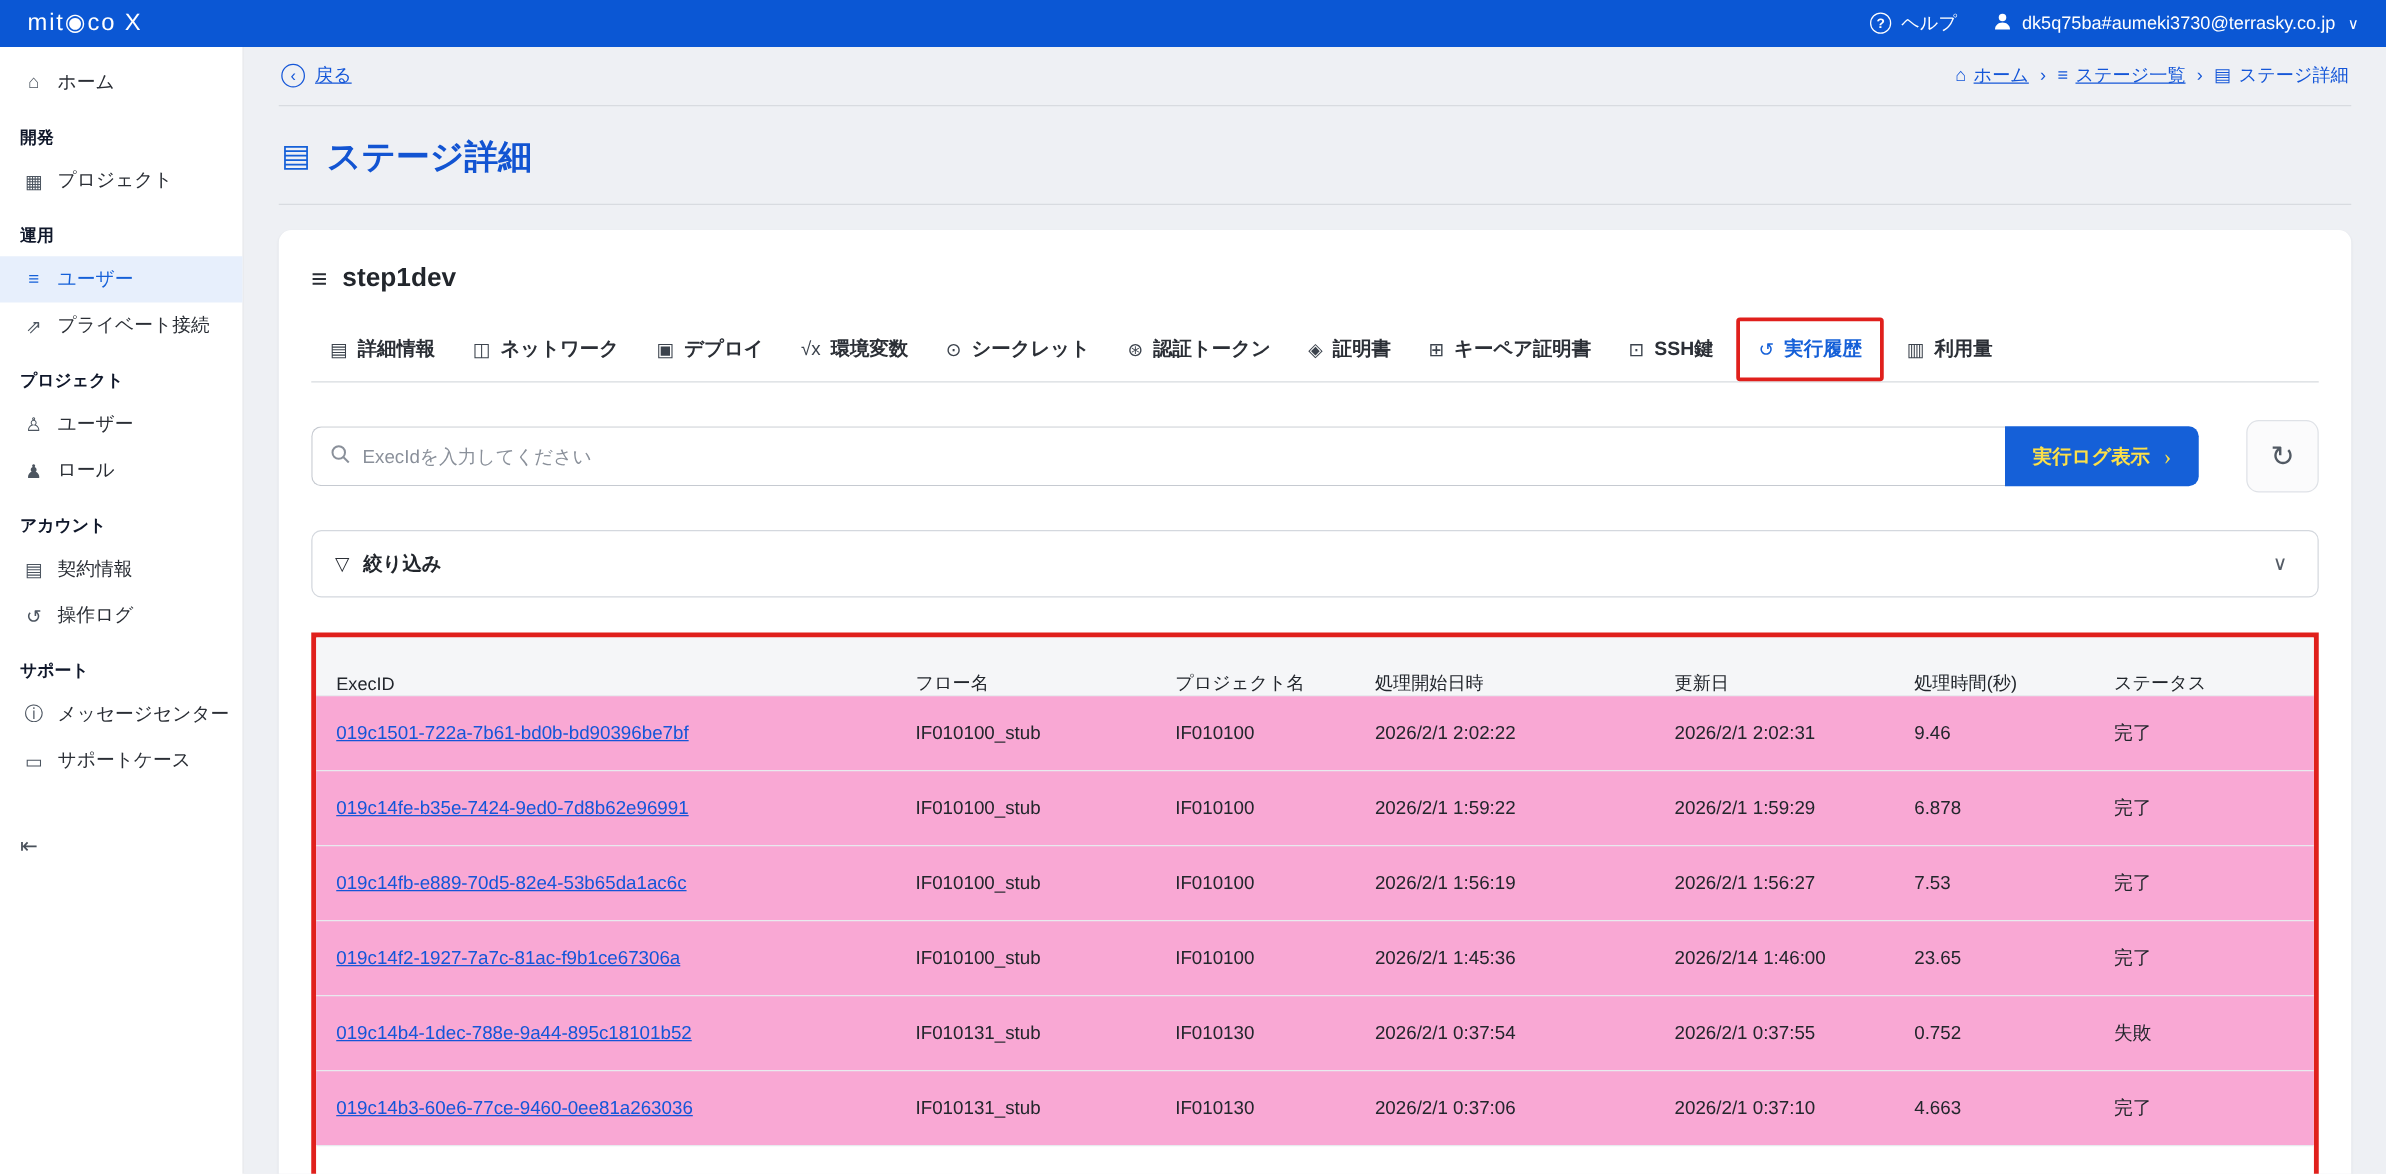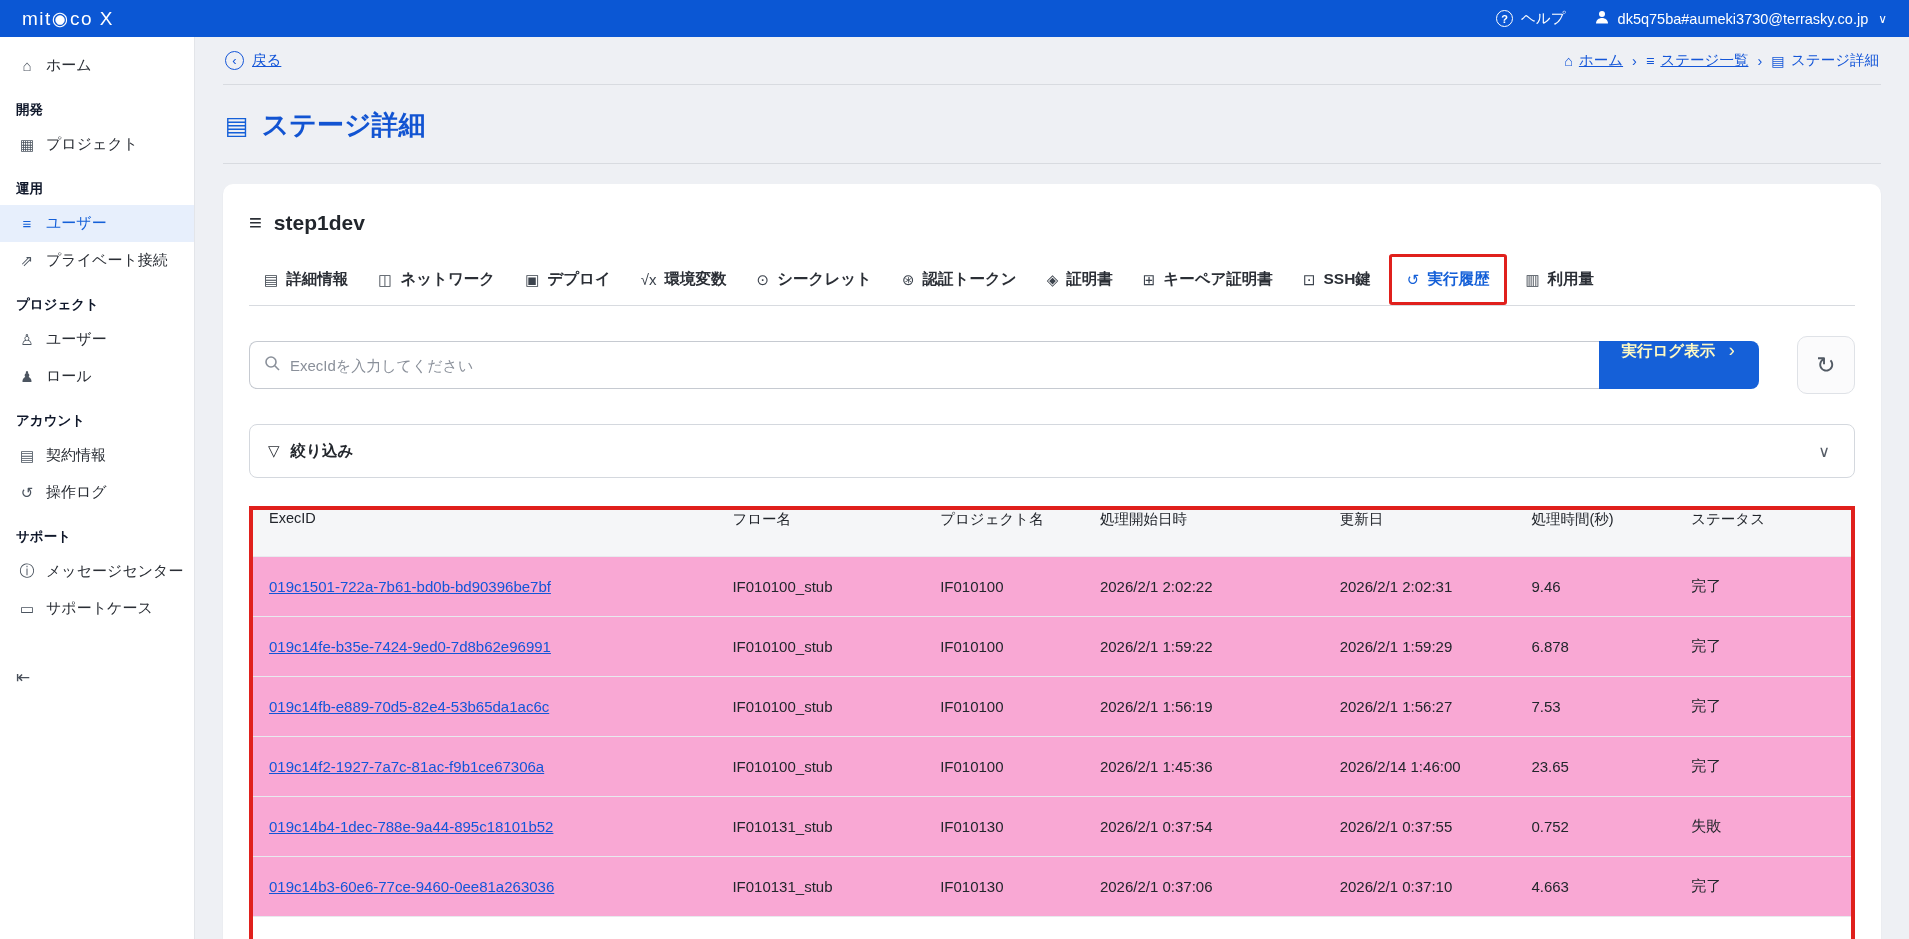--- a/index.html
+++ b/index.html
@@ -58,34 +58,34 @@
   .tab .ti{color:#3c434d;font-weight:normal;font-size:15px}
   .tab.active{color:#1560d8}
   .tab.active .ti{color:#1560d8}
   .red-box{border:3px solid #e0201c;border-radius:3px;margin:0 3px;display:inline-block}
 
   .search-row{display:flex;align-items:center;margin-top:30px}
   .input-wrap{flex:1;display:flex;align-items:center;height:48px;border:1px solid #c6cad1;
     border-right:none;border-radius:8px 0 0 8px;padding:0 14px;gap:10px;background:#fff}
   .input-wrap input{flex:1;border:none;outline:none;font-size:15px;color:#3b82f6;font-family:inherit;background:transparent}
   .input-wrap input::placeholder{color:#8a909a}
-  .btn-primary{height:48px;background:#1560d8;color:#fef9c3;font-weight:bold;font-size:15.5px;border:none;
-    border-radius:0 8px 8px 0;padding:0 22px;display:flex;align-items:flex-start;gap:11px;cursor:pointer;font-family:Liberation Mono, monospace}
+  .btn-primary{height:48px;background:#1560d8;color:#fde047;font-weight:bold;font-size:15.5px;border:none;
+    border-radius:0 8px 8px 0;padding:0 22px;display:flex;align-items:center;gap:11px;cursor:pointer;font-family:Liberation Serif, serif}
   .btn-arrow{font-size:18px;font-weight:normal}
   .refresh-btn{width:58px;height:58px;margin-left:38px;border:1px solid #dfe2e7;background:#fbfbfc;
     border-radius:10px;color:#525a64;font-size:23px;cursor:pointer;display:flex;align-items:center;justify-content:center}
 
   .filter-bar{margin-top:30px;height:54px;border:1px solid #d4d8de;border-radius:8px;display:flex;
     align-items:center;padding:0 18px;cursor:pointer;background:#fff}
   .funnel{font-size:15px;color:#2b2f36;margin-right:11px}
   .filter-label{font-weight:bold;font-size:15.5px}
   .filter-chev{margin-left:auto;color:#555c66;font-size:16px;padding-right:6px}
 
   .table-annotation{margin-top:28px;border:4px solid #e0201c}
-  .thead{display:flex;background:#f5f6f8;height:46px;align-items:flex-start;font-size:14.5px;color:#22262c}
+  .thead{display:flex;background:#f5f6f8;height:46px;align-items:flex-end;font-size:14.5px;color:#22262c}
   .tr{display:flex;height:60px;align-items:center;border-top:1px solid #e8eaee;font-size:15px;background:#f9a8d4}
   .td,.th{padding:0 16px;overflow:hidden;white-space:nowrap}
   .c1{width:29%}.c2{width:13%}.c3{width:10%}.c4{width:15%}.c5{width:12%}.c6{width:10%}.c7{width:11%}
   .exec-link{color:#1456d8;text-decoration:underline}
   .table-empty{height:26px;border-top:1px solid #e8eaee;background:#fff}
 </style>
 </head>
 <body>
 
 <div class="app">

